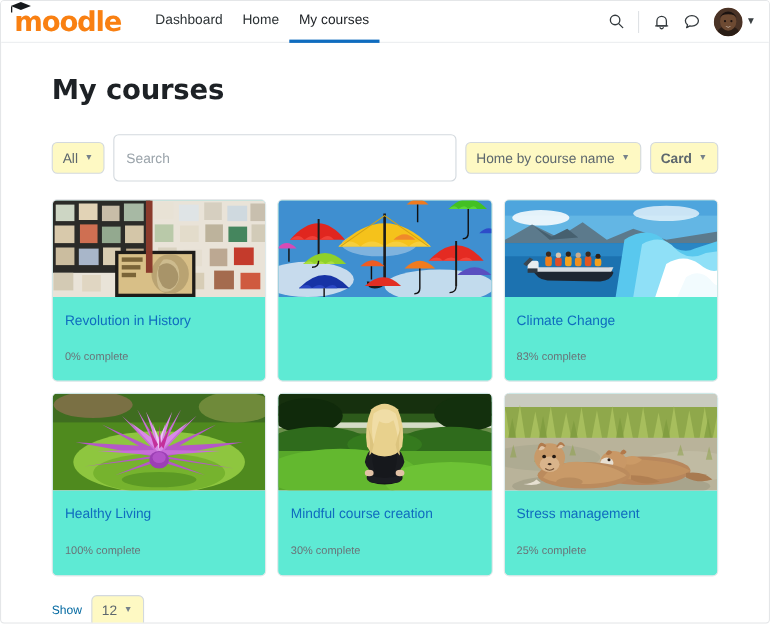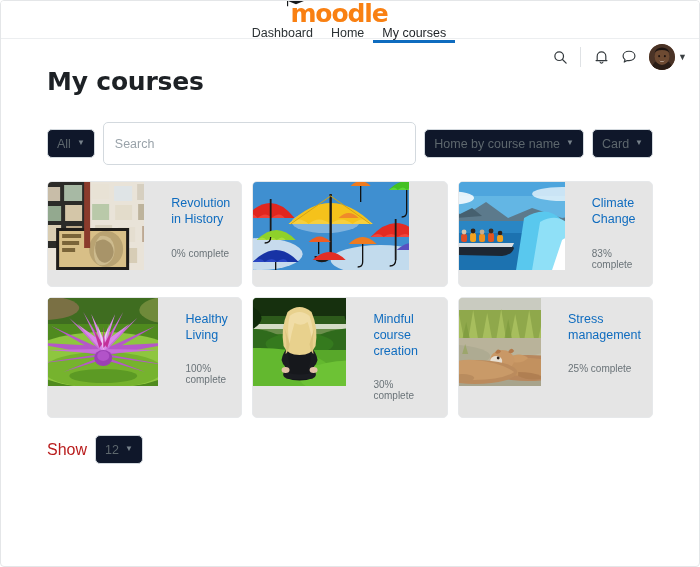--- a/index.html
+++ b/index.html
@@ -30,21 +30,20 @@
 
   
   .navbar {
     position: relative;
     height: 38px;
     display: flex;
     align-items: center;
     padding: 0 12px 0 10px;
     background: #ffffff;
     border-bottom: 1px solid #eceef0;
-    flex-direction: column;
   }
 
   .brand {
     display: flex;
     align-items: flex-end;
     position: relative;
     margin-right: 22px;
     padding-left: 2px;
     text-decoration: none;
   }
@@ -172,21 +171,21 @@
 
   .pill {
     display: inline-flex;
     align-items: center;
     justify-content: center;
     gap: 6px;
     height: 29px;
     padding: 0 9px;
     border: 1px solid #d3d9de;
     border-radius: 5px;
-    background: #0f172a;
+    background: #fef9c3;
     font-size: 12.5px;
     color: #5d676d;
     cursor: pointer;
     white-space: nowrap;
     font-family: "Liberation Sans", sans-serif;
   }
 
   .pill .caret-sm {
     font-size: 8px;
     color: #76818a;
@@ -202,37 +201,36 @@
     border-radius: 5px;
     background: #ffffff;
     padding: 0 11px;
     font-size: 12.5px;
     color: #5d676d;
     font-family: "Liberation Sans", sans-serif;
   }
   .search-box::placeholder { color: #9aa3aa; }
 
   .pill.sort { min-width: 136px; }
-  .pill.view { min-width: 60px; }
+  .pill.view { min-width: 60px; font-weight: bold; }
 
   
   .course-grid {
     display: grid;
     grid-template-columns: repeat(3, 1fr);
     gap: 10px 10px;
   }
 
   .course-card {
     border: 1px solid #e6e8ea;
     border-radius: 5px;
-    background: #e5e5e5;
+    background: #5eead4;
     overflow: hidden;
     display: flex;
-    flex-direction: row;
-    gap: 16px;
+    flex-direction: column;
   }
 
   .course-thumb {
     height: 88px;
     width: 100%;
     overflow: hidden;
     position: relative;
     background: #d8dde1;
   }
   .course-thumb svg { display: block; width: 100%; height: 100%; }
@@ -259,22 +257,22 @@
   
   .show-row {
     display: flex;
     align-items: center;
     gap: 8px;
     margin-top: 17px;
     padding-bottom: 14px;
   }
 
   .show-label {
-    font-size: 16px;
-    color: #b91c1c;
+    font-size: 11px;
+    color: #0369a1;
   }
 
   .pill.show-count { min-width: 48px; }
 </style>
 </head>
 <body>
 
 <div class="page-frame">
 
   <div class="navbar">

